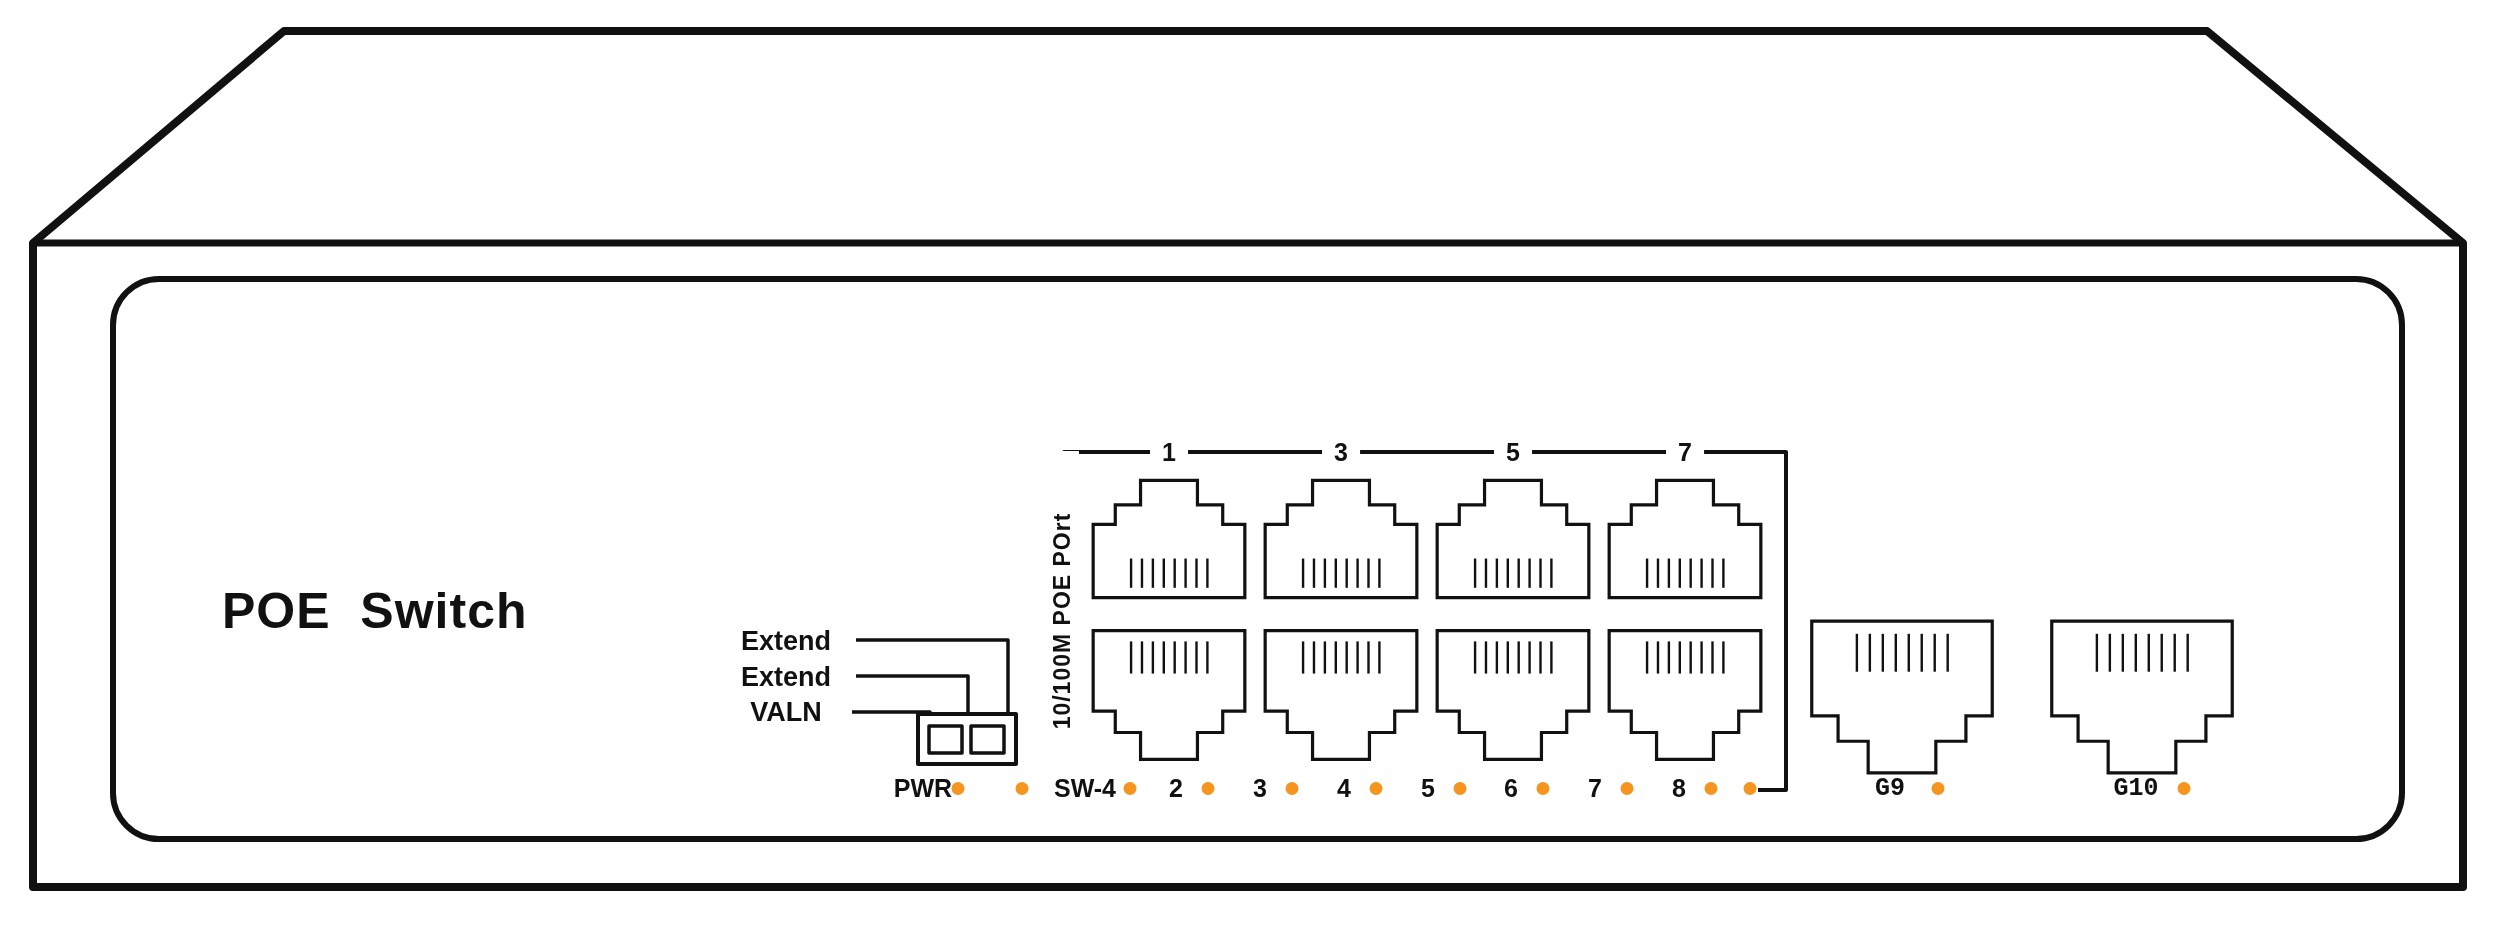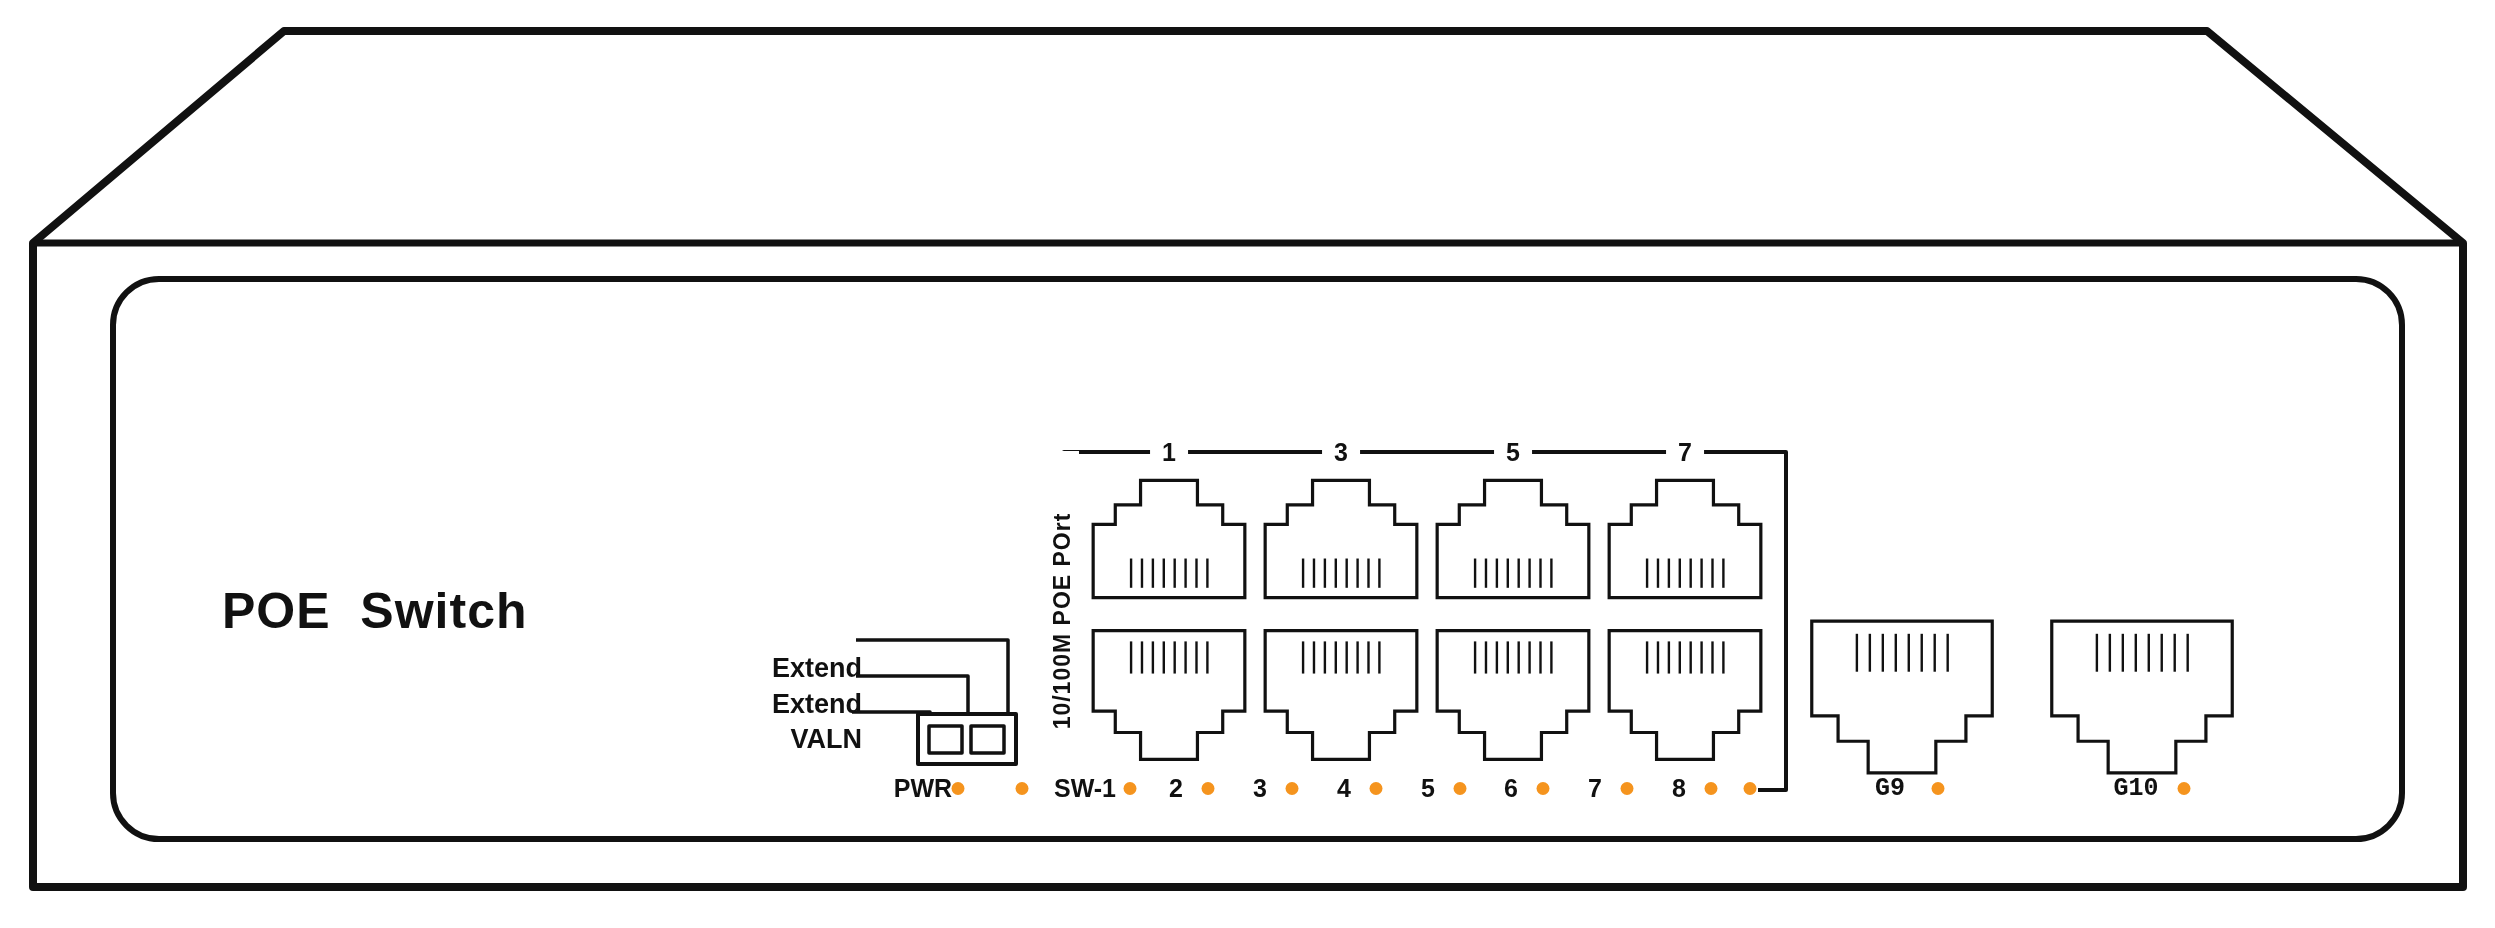--- a/index.html
+++ b/index.html
@@ -6,22 +6,22 @@
   #stage{
     position:relative;width:2495px;height:928px;background:#fff;
     font-family:"Liberation Sans",sans-serif;color:#111;overflow:hidden;
   }
   #chassis{position:absolute;left:0;top:0;}
   .title{
     position:absolute;left:222px;top:582px;font-size:50px;font-weight:bold;
     white-space:pre;letter-spacing:1px;
   }
   .dip-label{
-    position:absolute;left:680px;width:182px;text-align:right;
-    font-size:27px;font-weight:bold;line-height:30px;white-space:nowrap;margin-top:27px;
+    position:absolute;left:695px;width:182px;text-align:center;
+    font-size:27px;font-weight:bold;line-height:30px;white-space:nowrap;
   }
   .port-group-label{
     position:absolute;left:892px;top:604px;width:340px;height:34px;line-height:34px;
     text-align:center;font-size:23px;font-weight:bold;background:#fff;
     transform:rotate(-90deg);letter-spacing:1px;white-space:nowrap;
   }
   .port-number{
     position:absolute;transform:translateX(-50%);top:436px;height:32px;line-height:32px;
     padding:0 12px;background:#fff;font-size:25px;font-weight:bold;
   }
@@ -202,21 +202,21 @@
         <line x1="60.5" y1="10" x2="60.5" y2="34"></line>
         <line x1="67.4" y1="10" x2="67.4" y2="34"></line>
         <line x1="74.3" y1="10" x2="74.3" y2="34"></line>
       </svg>
     </div>
     <div class="uplink-label" style="left: 2128px; margin-left: 8px;">G10</div>
     <div class="led-dot" style="left: 2184px; background: rgb(245, 148, 30);"></div>
     <div class="led-label" style="left: 923px;">PWR</div>
     <div class="led-dot" style="left: 958px; background: rgb(245, 148, 30);"></div>
     <div class="led-dot" style="left: 1022px; background: rgb(245, 148, 30);"></div>
-    <div class="led-label" style="left: 1085px;">SW-1</div>
+    <div class="led-label" style="left: 1085px;">SW-4</div>
     <div class="led-dot" style="left: 1130px; background: rgb(245, 148, 30);"></div>
     <div class="led-label" style="left: 1176px;">2</div>
     <div class="led-dot" style="left: 1208px; background: rgb(245, 148, 30);"></div>
     <div class="led-label" style="left: 1260px;">3</div>
     <div class="led-dot" style="left: 1292px; background: rgb(245, 148, 30);"></div>
     <div class="led-label" style="left: 1344px;">4</div>
     <div class="led-dot" style="left: 1376px; background: rgb(245, 148, 30);"></div>
     <div class="led-label" style="left: 1428px;">5</div>
     <div class="led-dot" style="left: 1460px; background: rgb(245, 148, 30);"></div>
     <div class="led-label" style="left: 1511px;">6</div>

